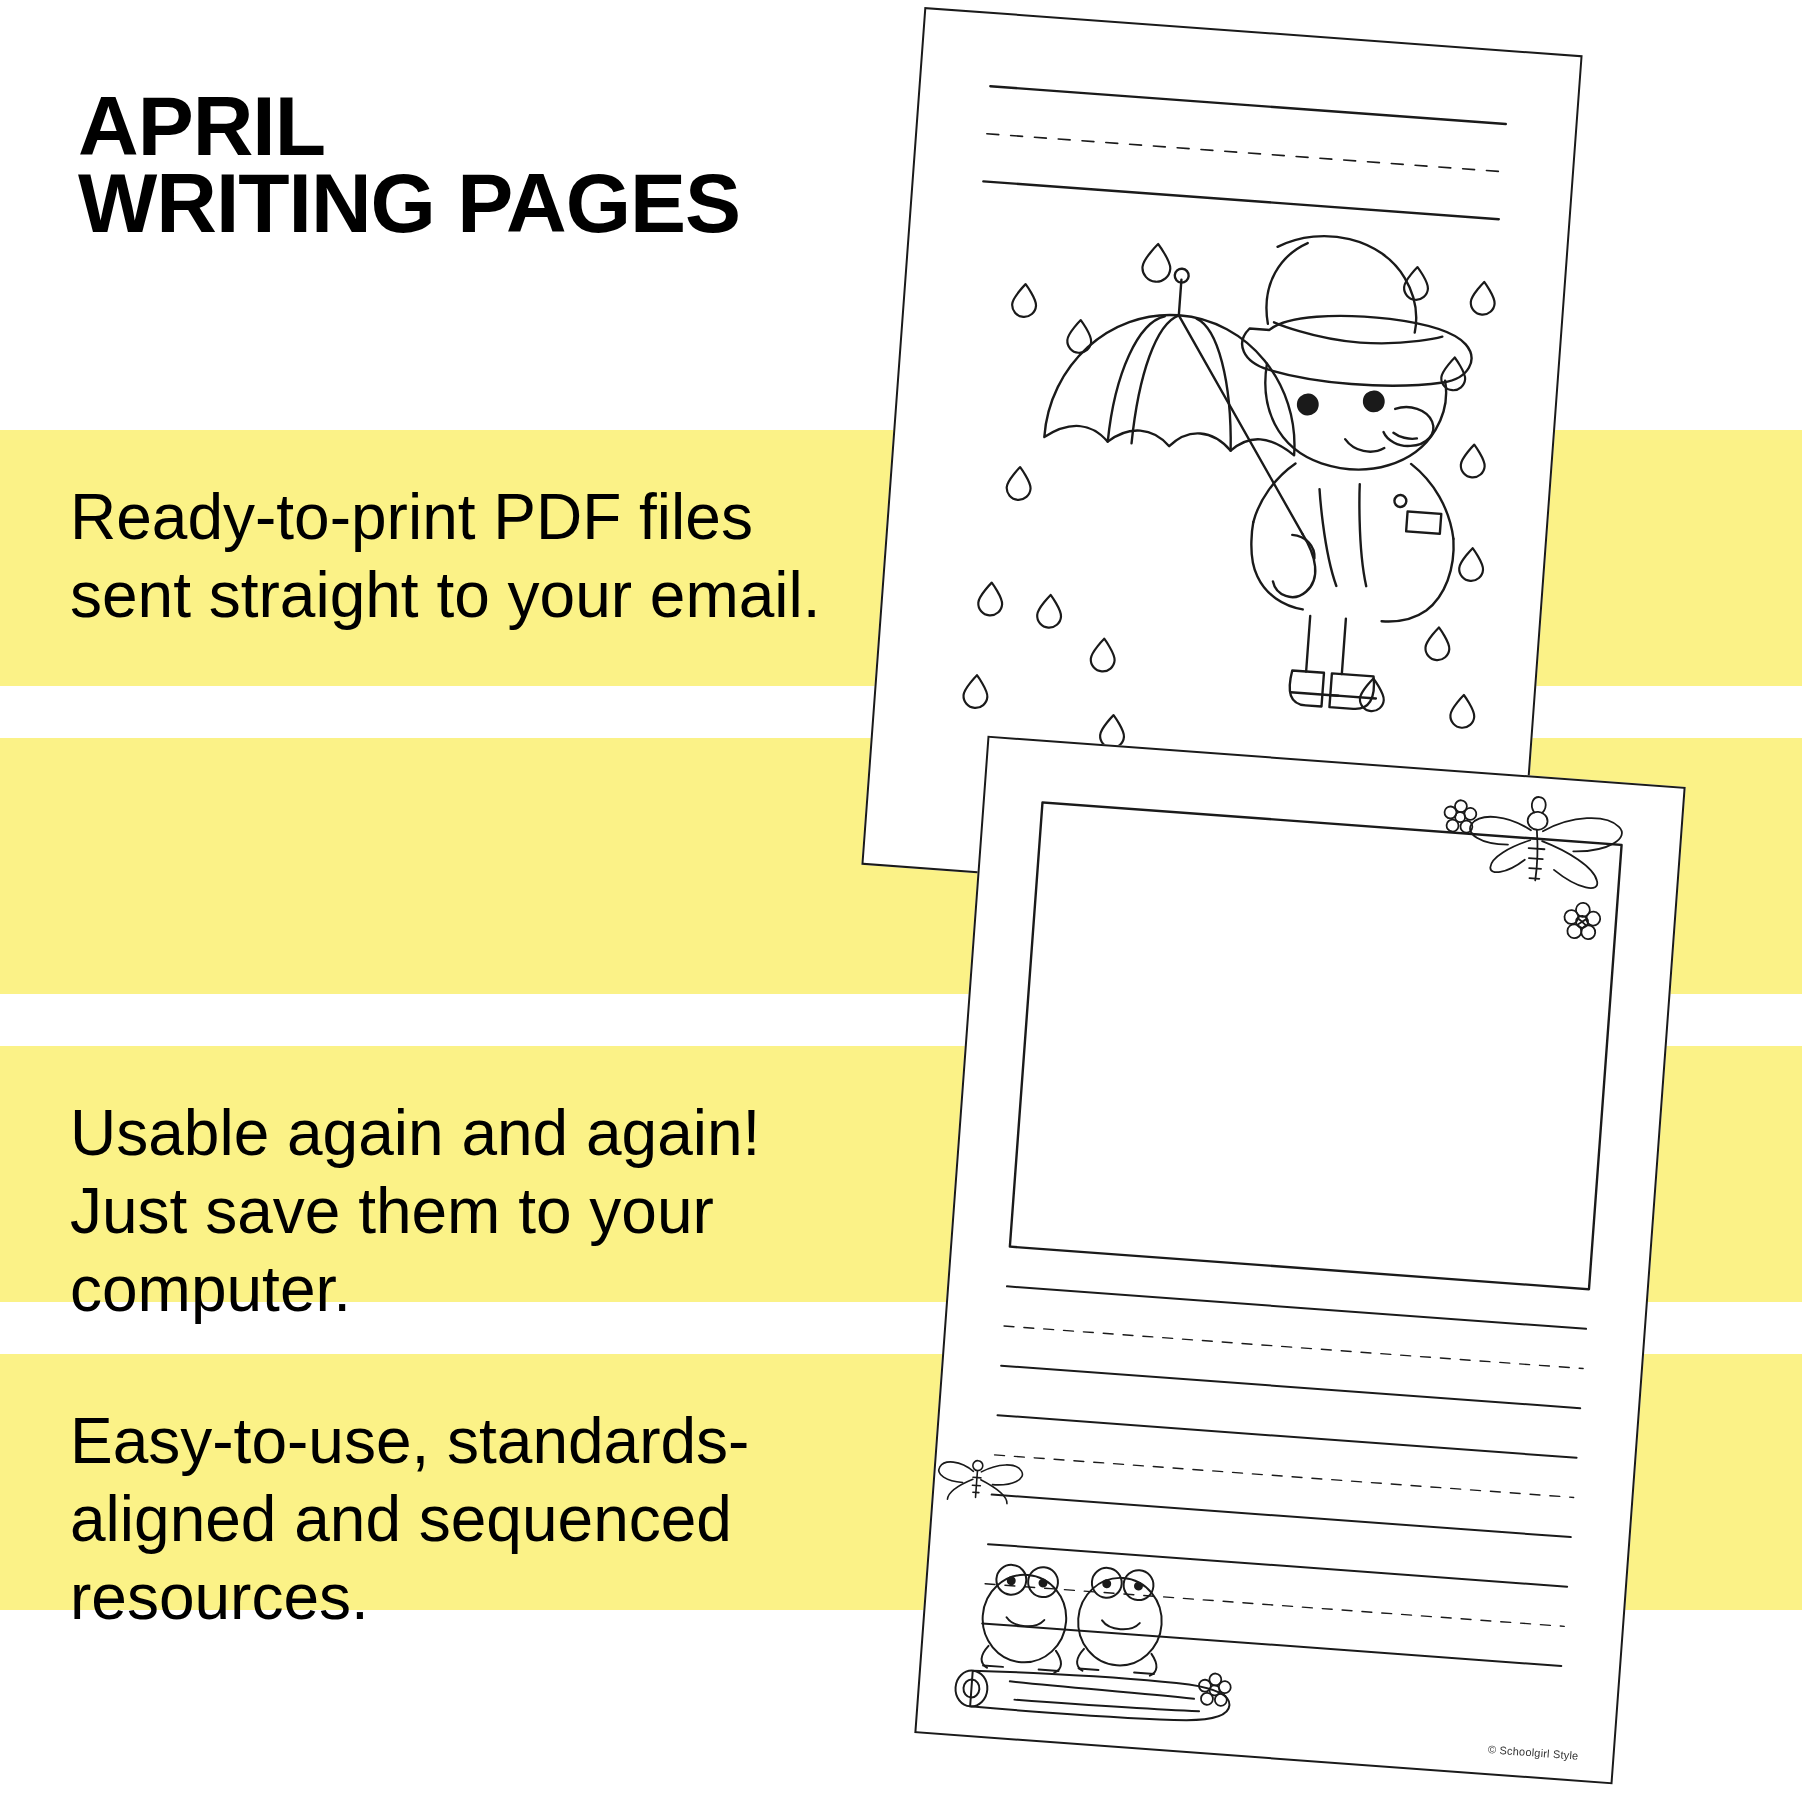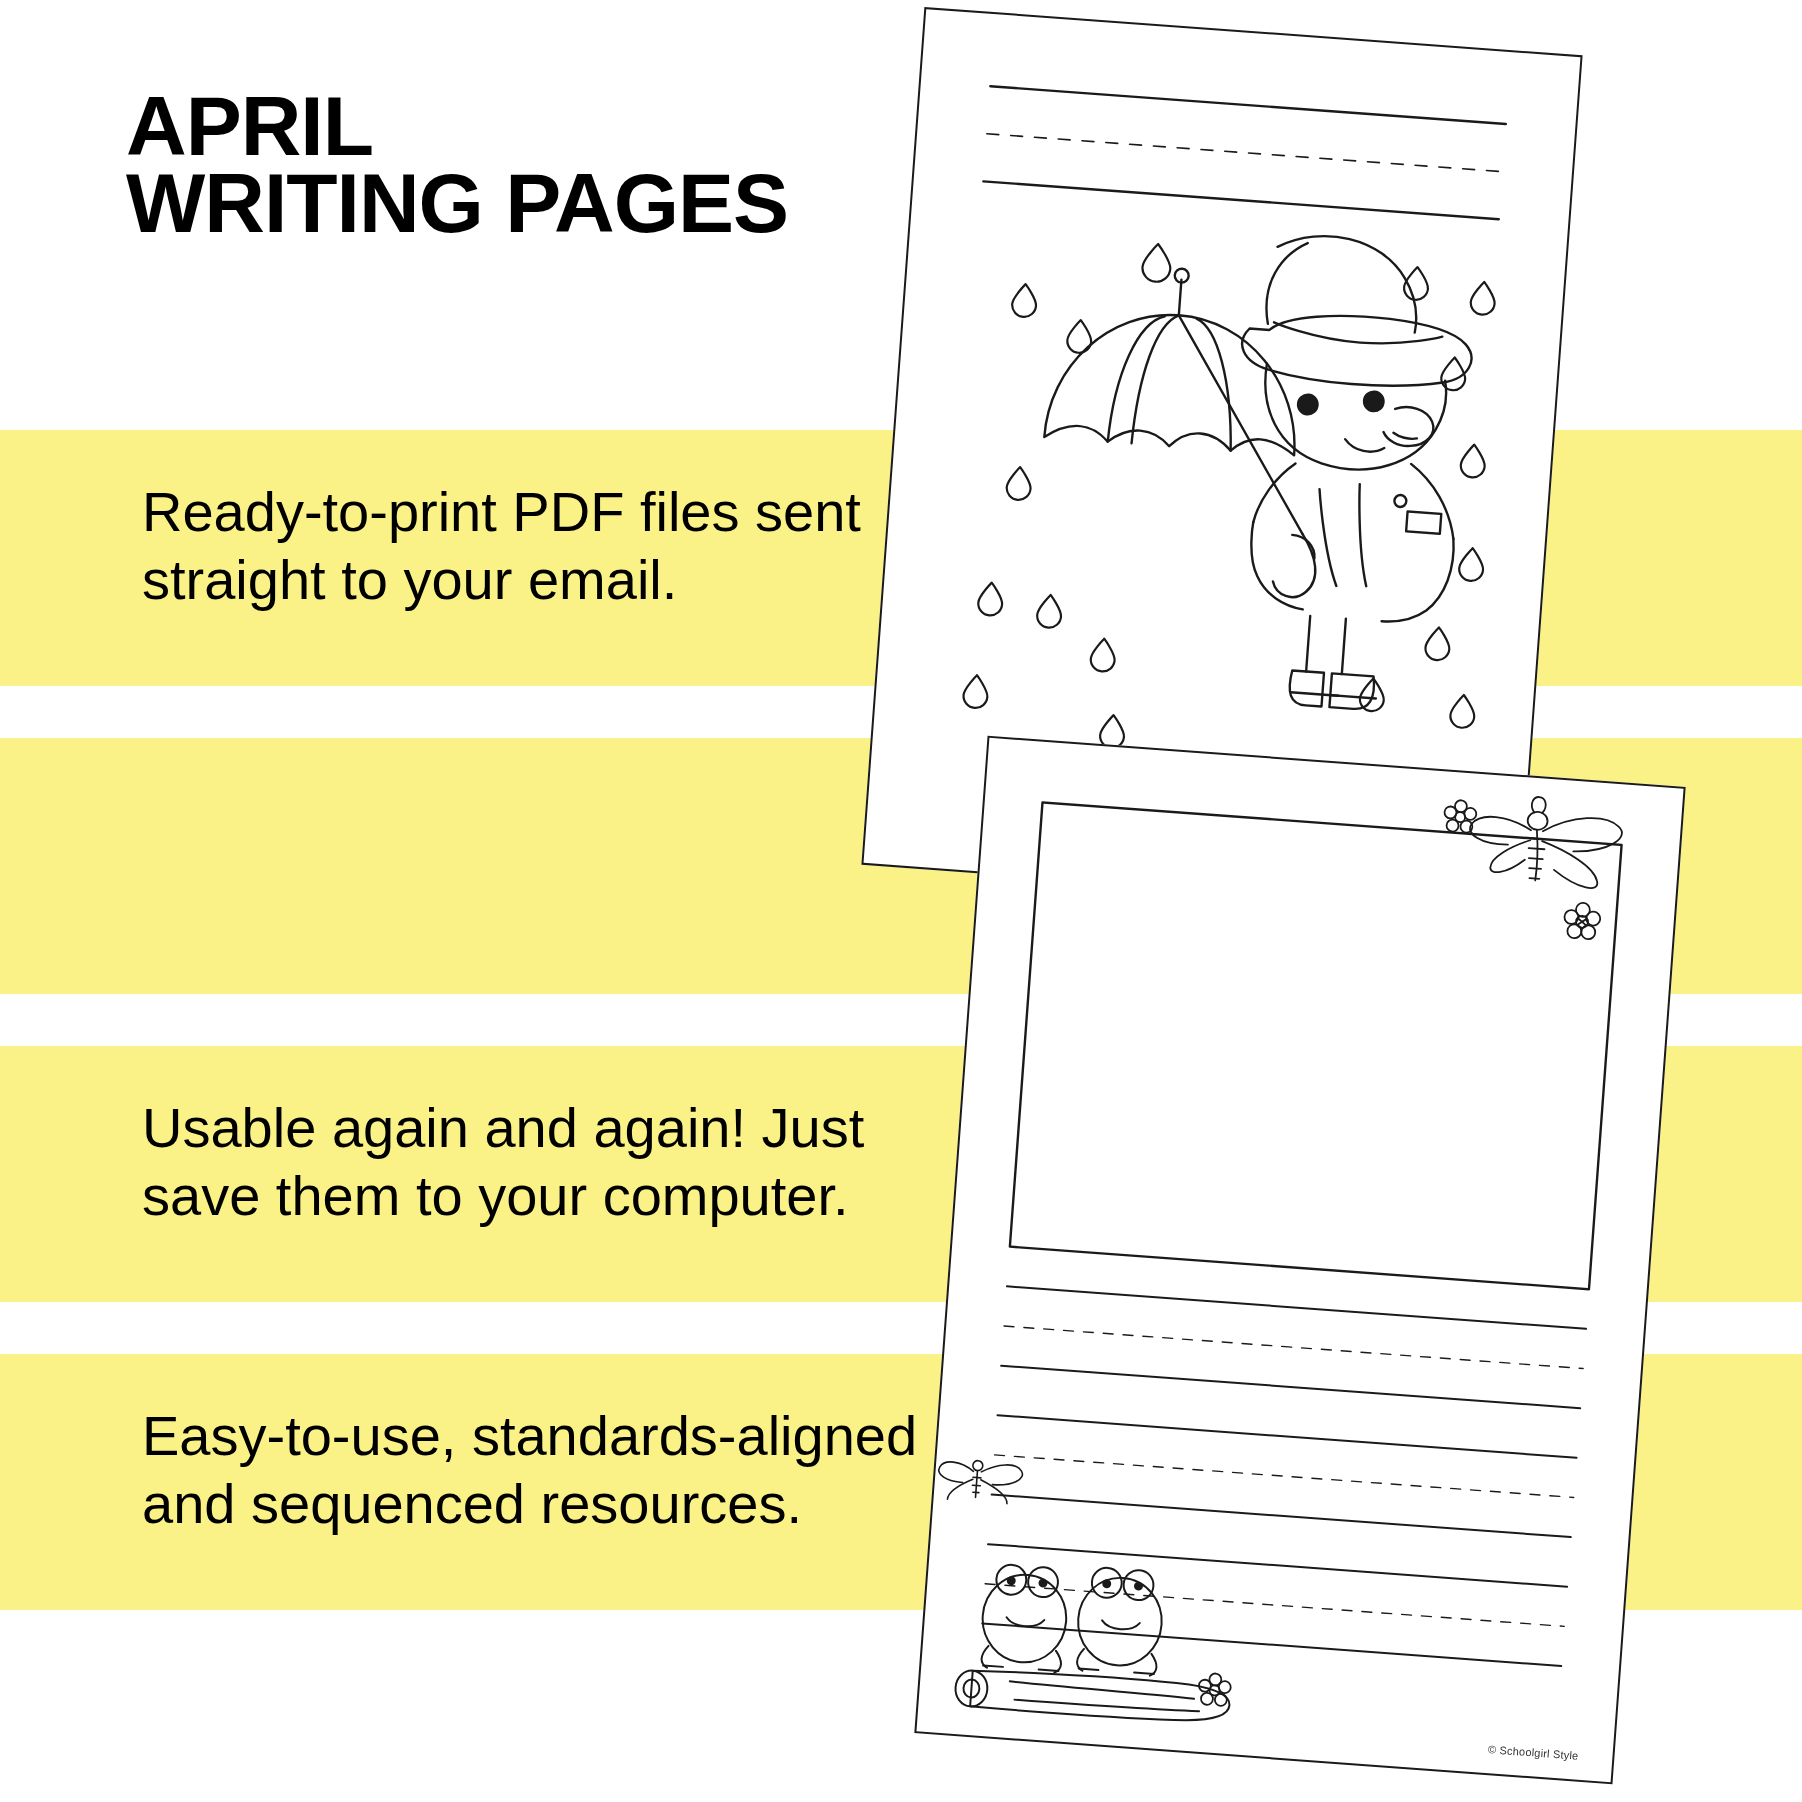--- a/index.html
+++ b/index.html
@@ -30,21 +30,20 @@
   .stripe-4 { top: 1354px; height: 256px; }
 
   
   .left-col {
     position: absolute;
     left: 0;
     top: 0;
     width: 960px;
     height: 1802px;
     z-index: 3;
-    margin-left: 48px;
   }
 
   .title {
     position: absolute;
     left: 78px;
     top: 88px;
     font-weight: bold;
     font-size: 84px;
     line-height: 0.92;
     letter-spacing: -1px;
@@ -55,23 +54,23 @@
     position: absolute;
     left: 80px;
     top: 306px;
     font-size: 50px;
     font-style: italic;
     line-height: 1.1;
   }
 
   .bullet {
     position: absolute;
-    left: 94px;
+    left: 70px;
     width: 820px;
-    font-size: 56px;
+    font-size: 64px;
     line-height: 1.22;
   }
   .bullet-1 { top: 478px; }
   .bullet-2 { top: 786px; }
   .bullet-3 { top: 1094px; }
   .bullet-4 { top: 1402px; }
 
   .footnote {
     position: absolute;
     left: 78px;

